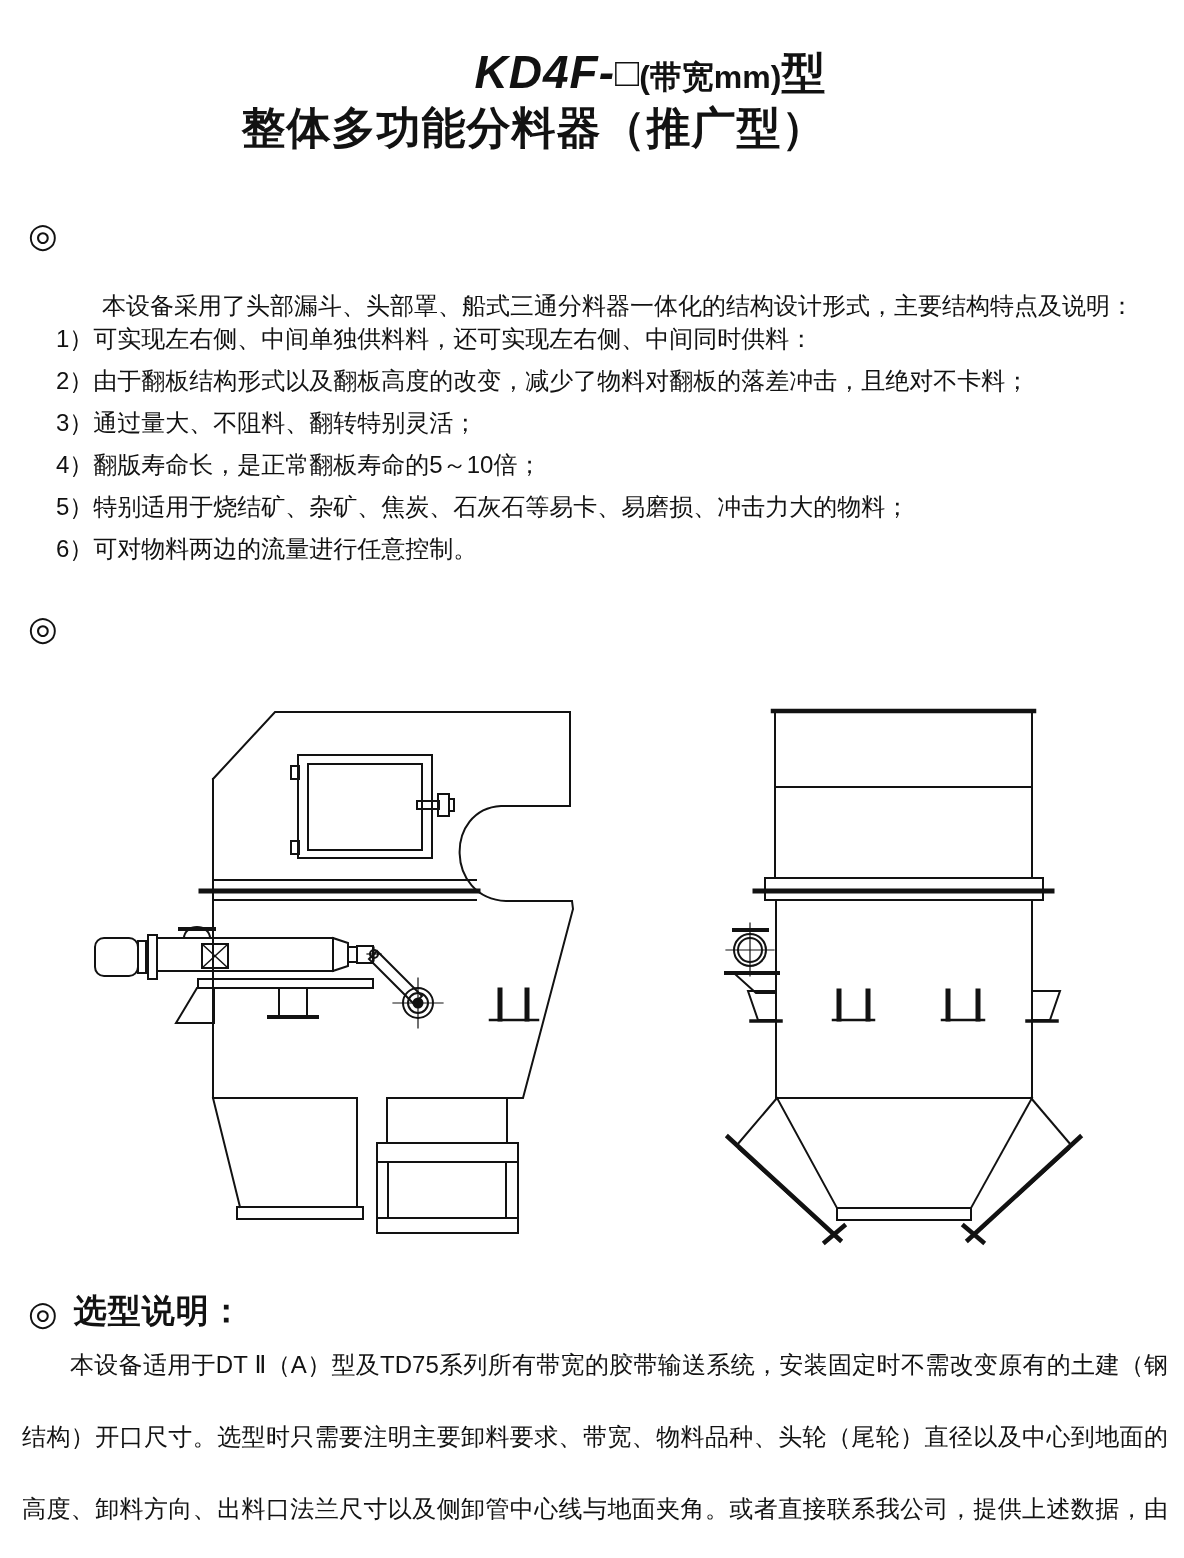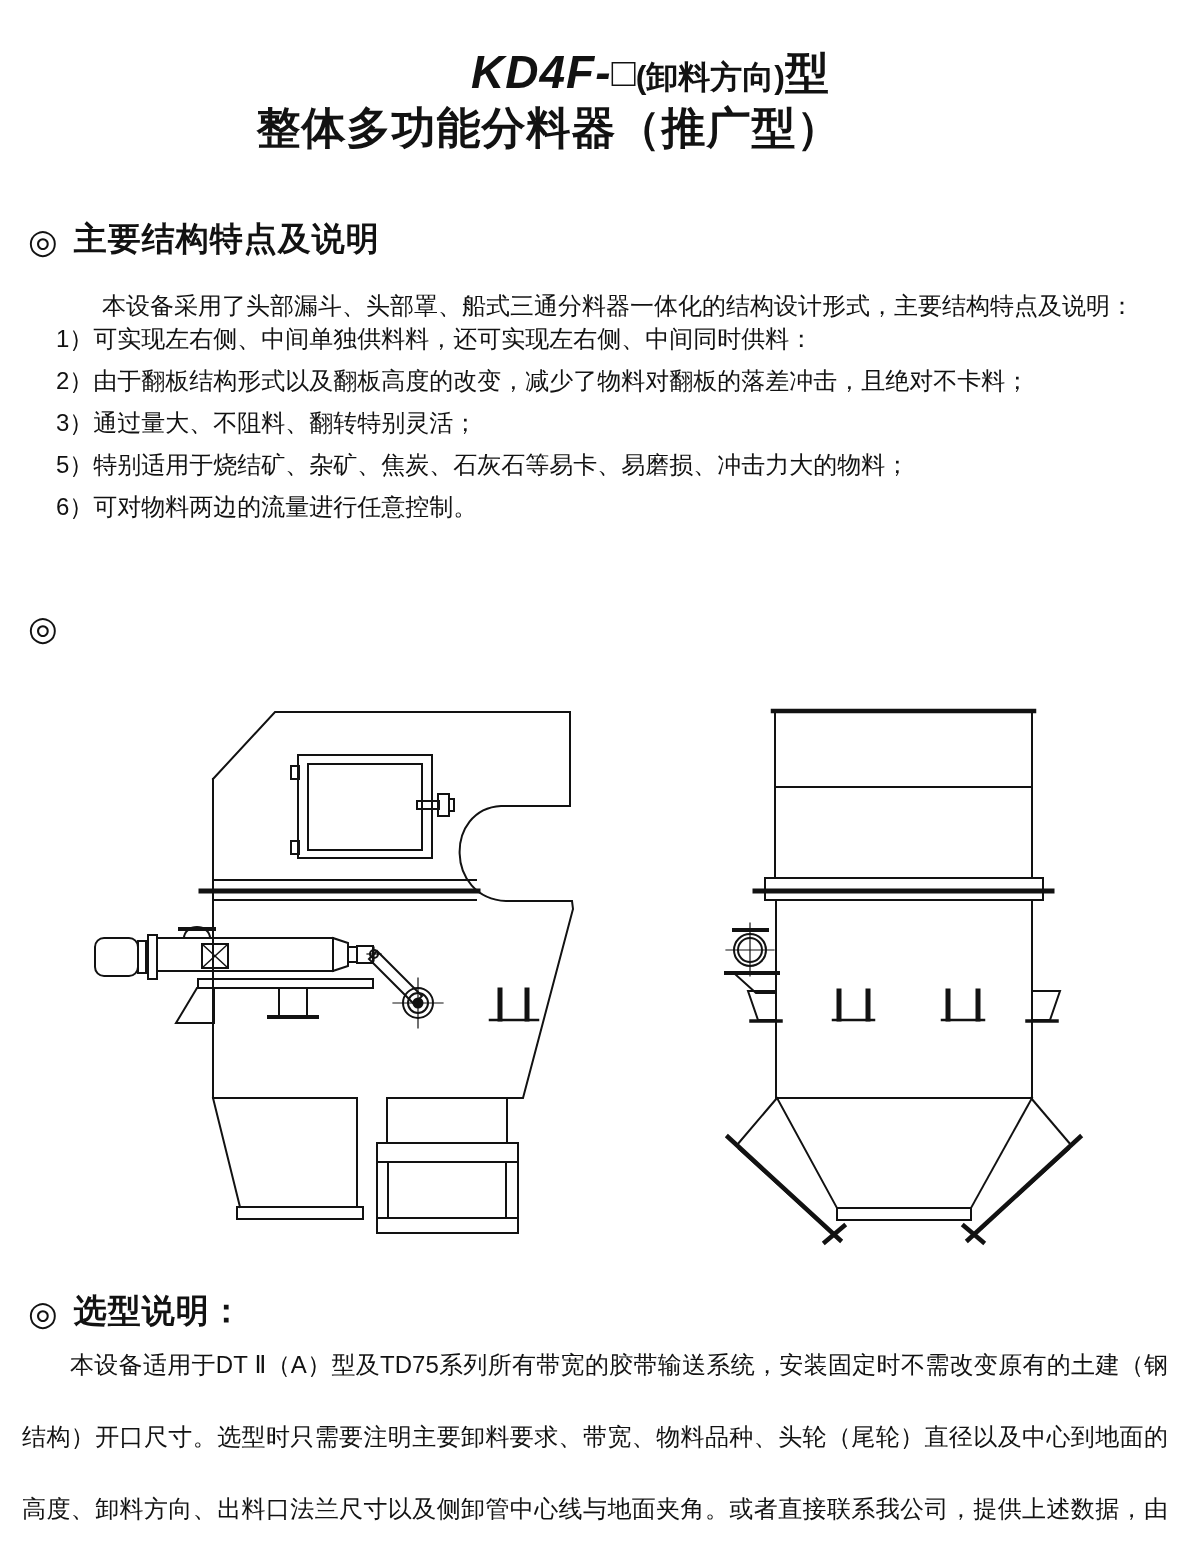--- a/index.html
+++ b/index.html
@@ -9,21 +9,21 @@
     font-family:"Liberation Sans","DejaVu Sans",sans-serif;
   }
   .abs { position:absolute; }
 
   
   #title1 { left:58px; top:44px; width:1184px; text-align:center; font-weight:bold; white-space:nowrap; }
   #title1 .t-main  { font-size:46px; letter-spacing:1px;font-style:italic; }
   #title1 .t-box   { font-size:40px; position:relative; top:-2px; }
   #title1 .t-paren { font-size:32px; }
   #title1 .t-suffix{ font-size:44px; }
-  #title2 { left:0; top:99px; width:1068px; text-align:center; font-weight:bold; font-size:44px; letter-spacing:1px; white-space:nowrap;margin-left:15px; }
+  #title2 { left:0; top:99px; width:1068px; text-align:center; font-weight:bold; font-size:44px; letter-spacing:1px; white-space:nowrap; }
 
   
   .section-heading { display:flex; align-items:center; gap:15px; font-weight:bold; font-size:33px; letter-spacing:1px; white-space:nowrap; }
   .section-heading .marker { font-size:34px; font-weight:bold; line-height:1; position:relative; top:1px; }
   #features-heading  { left:28px; top:217px; }
   #diagram-heading   { left:28px; top:610px; }
   #selection-heading { left:28px; top:1289px; }
 
   
   #features-intro {
@@ -42,33 +42,33 @@
   #selection-body {
     left:22px; top:1329px; width:1146px;
     font-size:24px; line-height:72px; text-indent:48px;
     text-align:justify; word-break:break-all;
   }
 </style>
 </head>
 <body>
 
 <div class="abs" id="title1">
-  <span class="t-main">KD4F-</span><span class="t-box">□</span><span class="t-paren">(卸料方向)</span><span class="t-suffix">型</span>
+  <span class="t-main">KD4F-</span><span class="t-box">□</span><span class="t-paren">(带宽mm)</span><span class="t-suffix">型</span>
 </div>
 <div class="abs" id="title2">整体多功能分料器（推广型）</div>
 
 <div class="abs section-heading" id="features-heading">
   <span class="marker">◎</span>
-  <span>主要结构特点及说明</span>
 </div>
 <div class="abs" id="features-intro">本设备采用了头部漏斗、头部罩、船式三通分料器一体化的结构设计形式，主要结构特点及说明：</div>
 <div class="abs" id="features-items">
   <div class="feature-item">1）可实现左右侧、中间单独供料料，还可实现左右侧、中间同时供料：</div>
   <div class="feature-item">2）由于翻板结构形式以及翻板高度的改变，减少了物料对翻板的落差冲击，且绝对不卡料；</div>
   <div class="feature-item">3）通过量大、不阻料、翻转特别灵活；</div>
+  <div class="feature-item">4）翻版寿命长，是正常翻板寿命的5～10倍；</div>
   <div class="feature-item">5）特别适用于烧结矿、杂矿、焦炭、石灰石等易卡、易磨损、冲击力大的物料；</div>
   <div class="feature-item">6）可对物料两边的流量进行任意控制。</div>
 </div>
 
 <div class="abs section-heading" id="diagram-heading">
   <span class="marker">◎</span>
 </div>
 
 <div class="abs" id="diagram-left">
   <svg viewBox="0 0 620 560" xmlns="http://www.w3.org/2000/svg">

